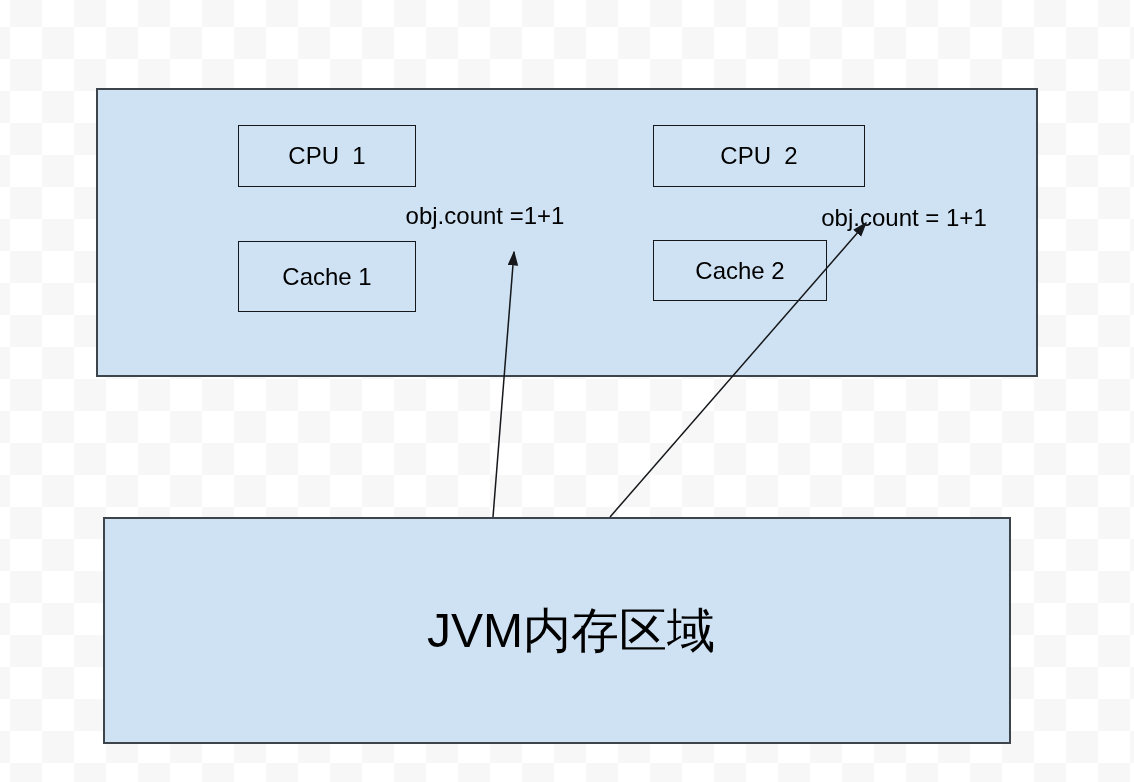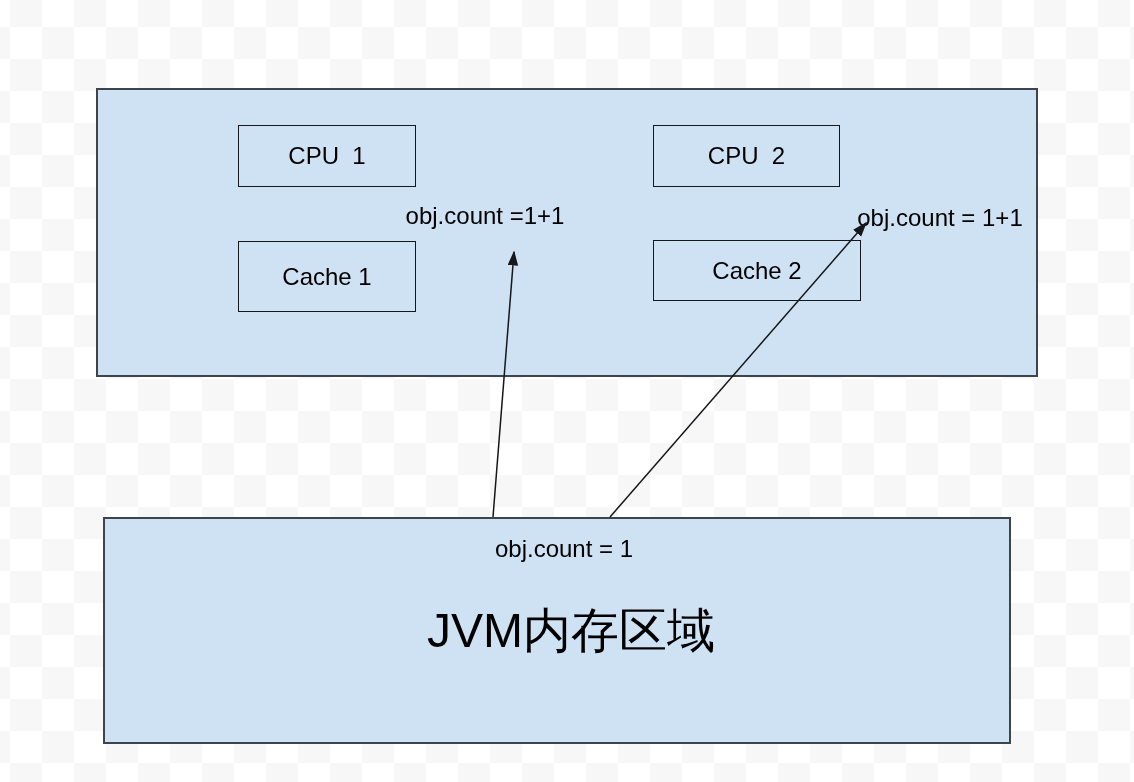--- a/index.html
+++ b/index.html
@@ -41,32 +41,32 @@
     align-items: center;
     justify-content: center;
   }
   .inner-label {
     font-size: 24px;
     white-space: pre;
     color: #000;
   }
   .cpu1   { left: 140px; top: 35px;  width: 178px; height: 62px; }
   .cache1 { left: 140px; top: 151px; width: 178px; height: 71px; }
-  .cpu2   { left: 555px; top: 35px;  width: 187px; height: 62px; }
-  .cache2 { left: 555px; top: 150px; width: 208px; height: 61px; }
+  .cpu2   { left: 555px; top: 35px;  width: 212px; height: 62px; }
+  .cache2 { left: 555px; top: 150px; width: 174px; height: 61px; }
 
   .obj-label {
     position: absolute;
     font-size: 24px;
     white-space: pre;
     transform: translate(-50%, -50%);
     color: #000;
   }
   .obj-left  { left: 485px; top: 216px; }
-  .obj-right { left: 940px; top: 218px; }
+  .obj-right { left: 904px; top: 218px; }
   .obj-jvm   { left: 564px; top: 549px; }
 
   .jvm-title {
     position: absolute;
     left: 571px;
     top: 631px;
     transform: translate(-50%, -50%);
     font-size: 48px;
     white-space: pre;
     color: #000;
@@ -98,21 +98,20 @@
     </div>
     <div class="inner-box cache2">
       <span class="inner-label">Cache 2</span>
     </div>
   </div>
 
   <div class="obj-label obj-left">obj.count =1+1</div>
   <div class="obj-label obj-right">obj.count = 1+1</div>
 
   <div class="outer-box box-bottom"></div>
-  <div class="obj-label obj-jvm">obj.count = 1</div>
   <div class="jvm-title">JVM内存区域</div>
 
   <svg class="arrow-layer" viewBox="0 0 1134 782" xmlns="http://www.w3.org/2000/svg">
     <defs>
       <marker id="arrowhead" markerWidth="10" markerHeight="8" refX="9" refY="3.5" orient="auto" markerUnits="strokeWidth">
         <path d="M0,0 L10,3.5 L0,7 Z" fill="#15171a"></path>
       </marker>
     </defs>
     <line x1="493" y1="517" x2="514" y2="252" stroke="#15171a" stroke-width="1.5" marker-end="url(#arrowhead)"></line>
     <line x1="610" y1="517" x2="866" y2="223" stroke="#15171a" stroke-width="1.5" marker-end="url(#arrowhead)"></line>

